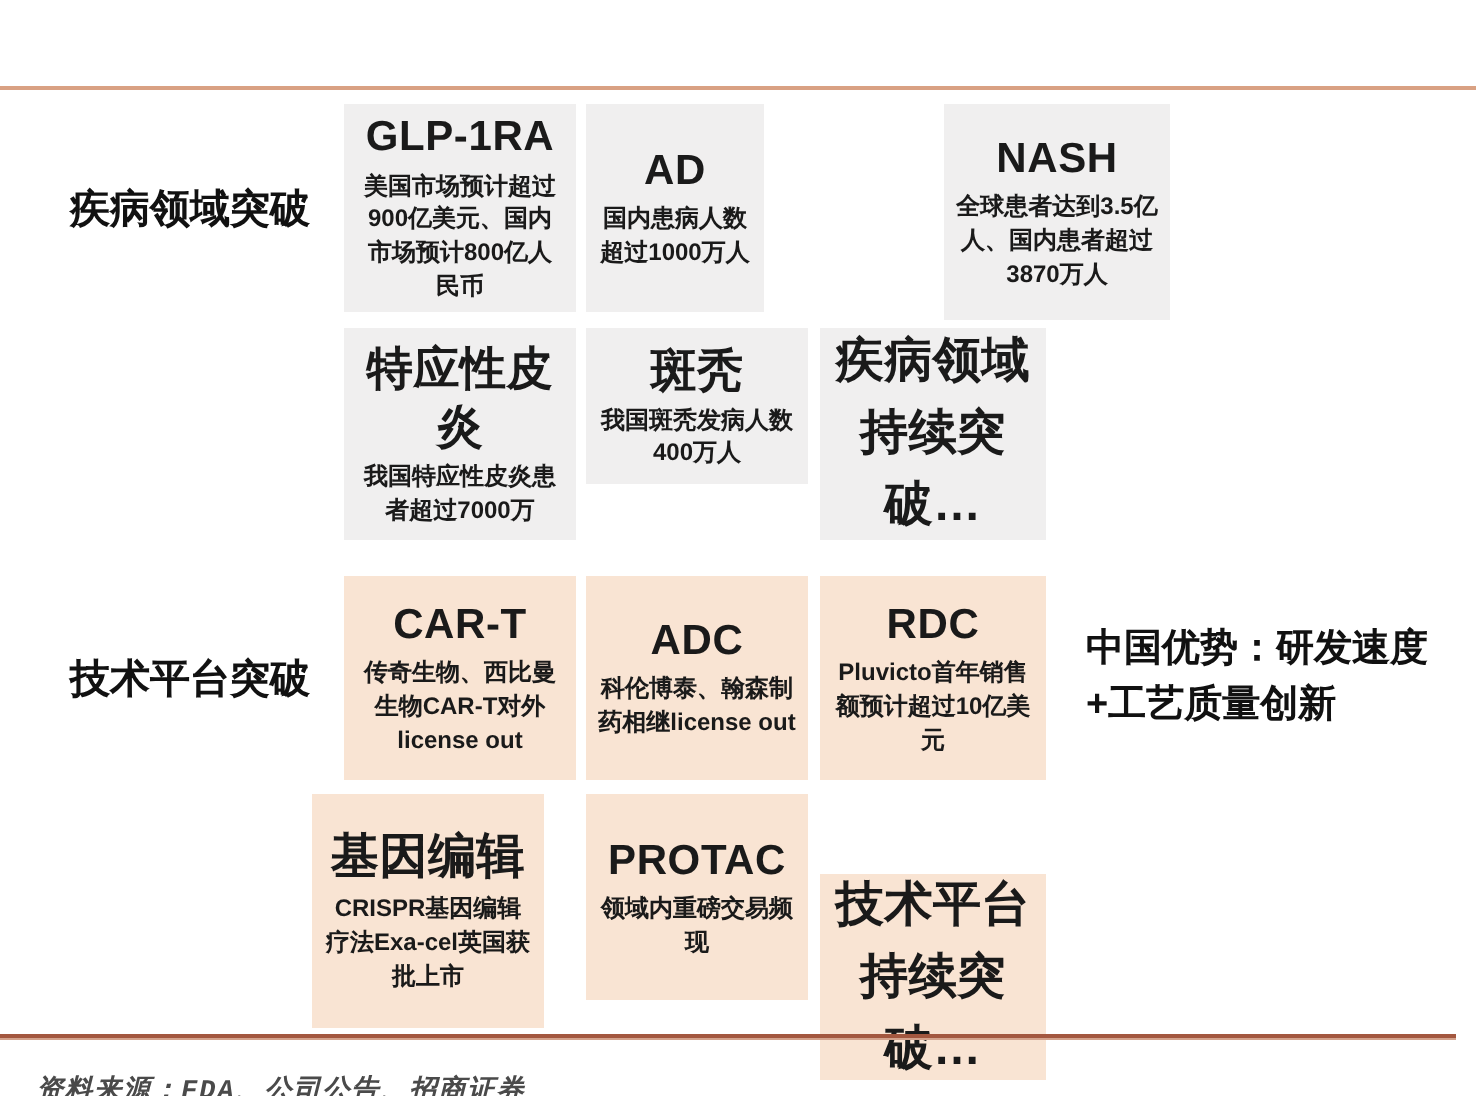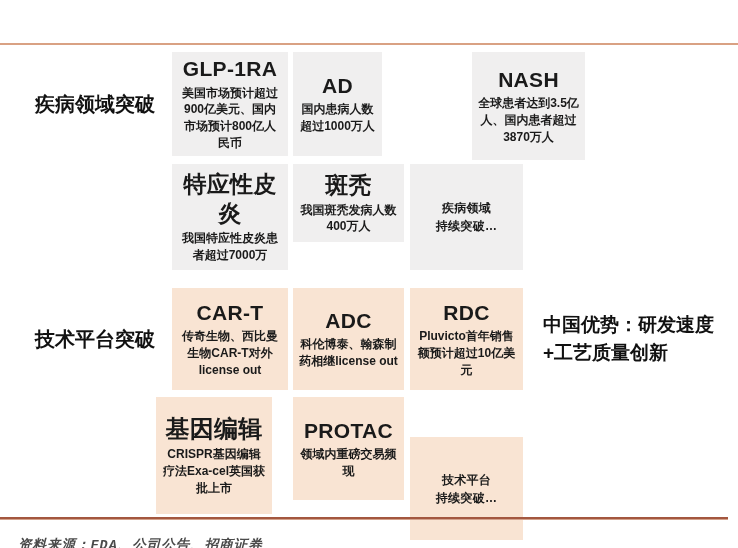--- a/index.html
+++ b/index.html
@@ -55,21 +55,21 @@
   .box.gray  { background:#f0efef; }
   .box.peach { background:#f9e4d3; }
   .box-heading {
     font-size:21px; font-weight:700;
     line-height:1.25;
     letter-spacing:0.3px;
     width:100%;
   }
   .box-heading.cjk   { font-size:23px; }
   .box-heading.cjk-lg{ font-size:24px; }
-  .box-heading.cont  { font-size:12px; line-height:1.5; }
+  .box-heading.cont  { font-size:24px; line-height:1.5; }
   .box-body {
     margin-top:2px;
     font-size:12px; font-weight:700;
     line-height:1.4;
     width:100%;
   }
   .side-note {
     position:absolute; left:543px; top:288px;
     width:192px; height:102px;
     display:flex; flex-direction:column; justify-content:center;

